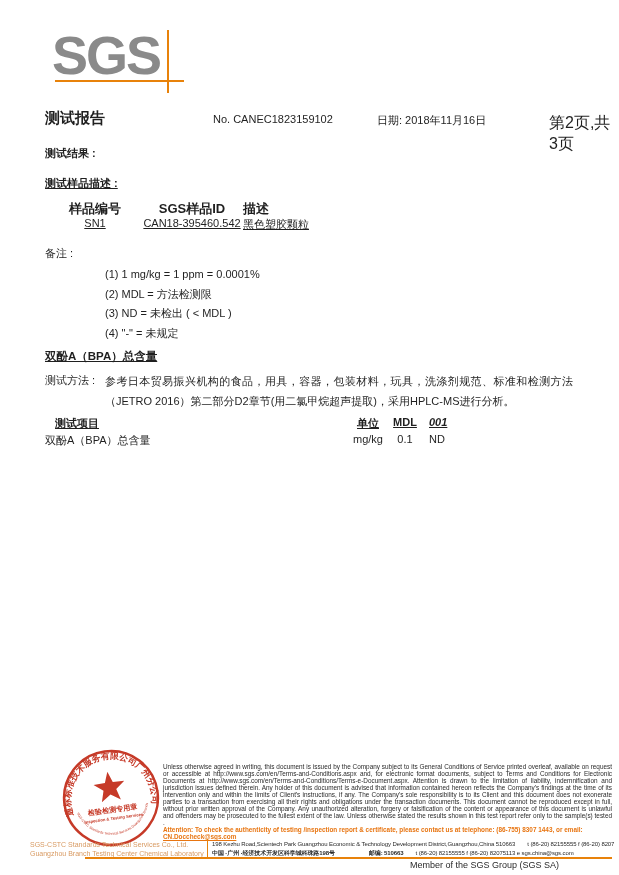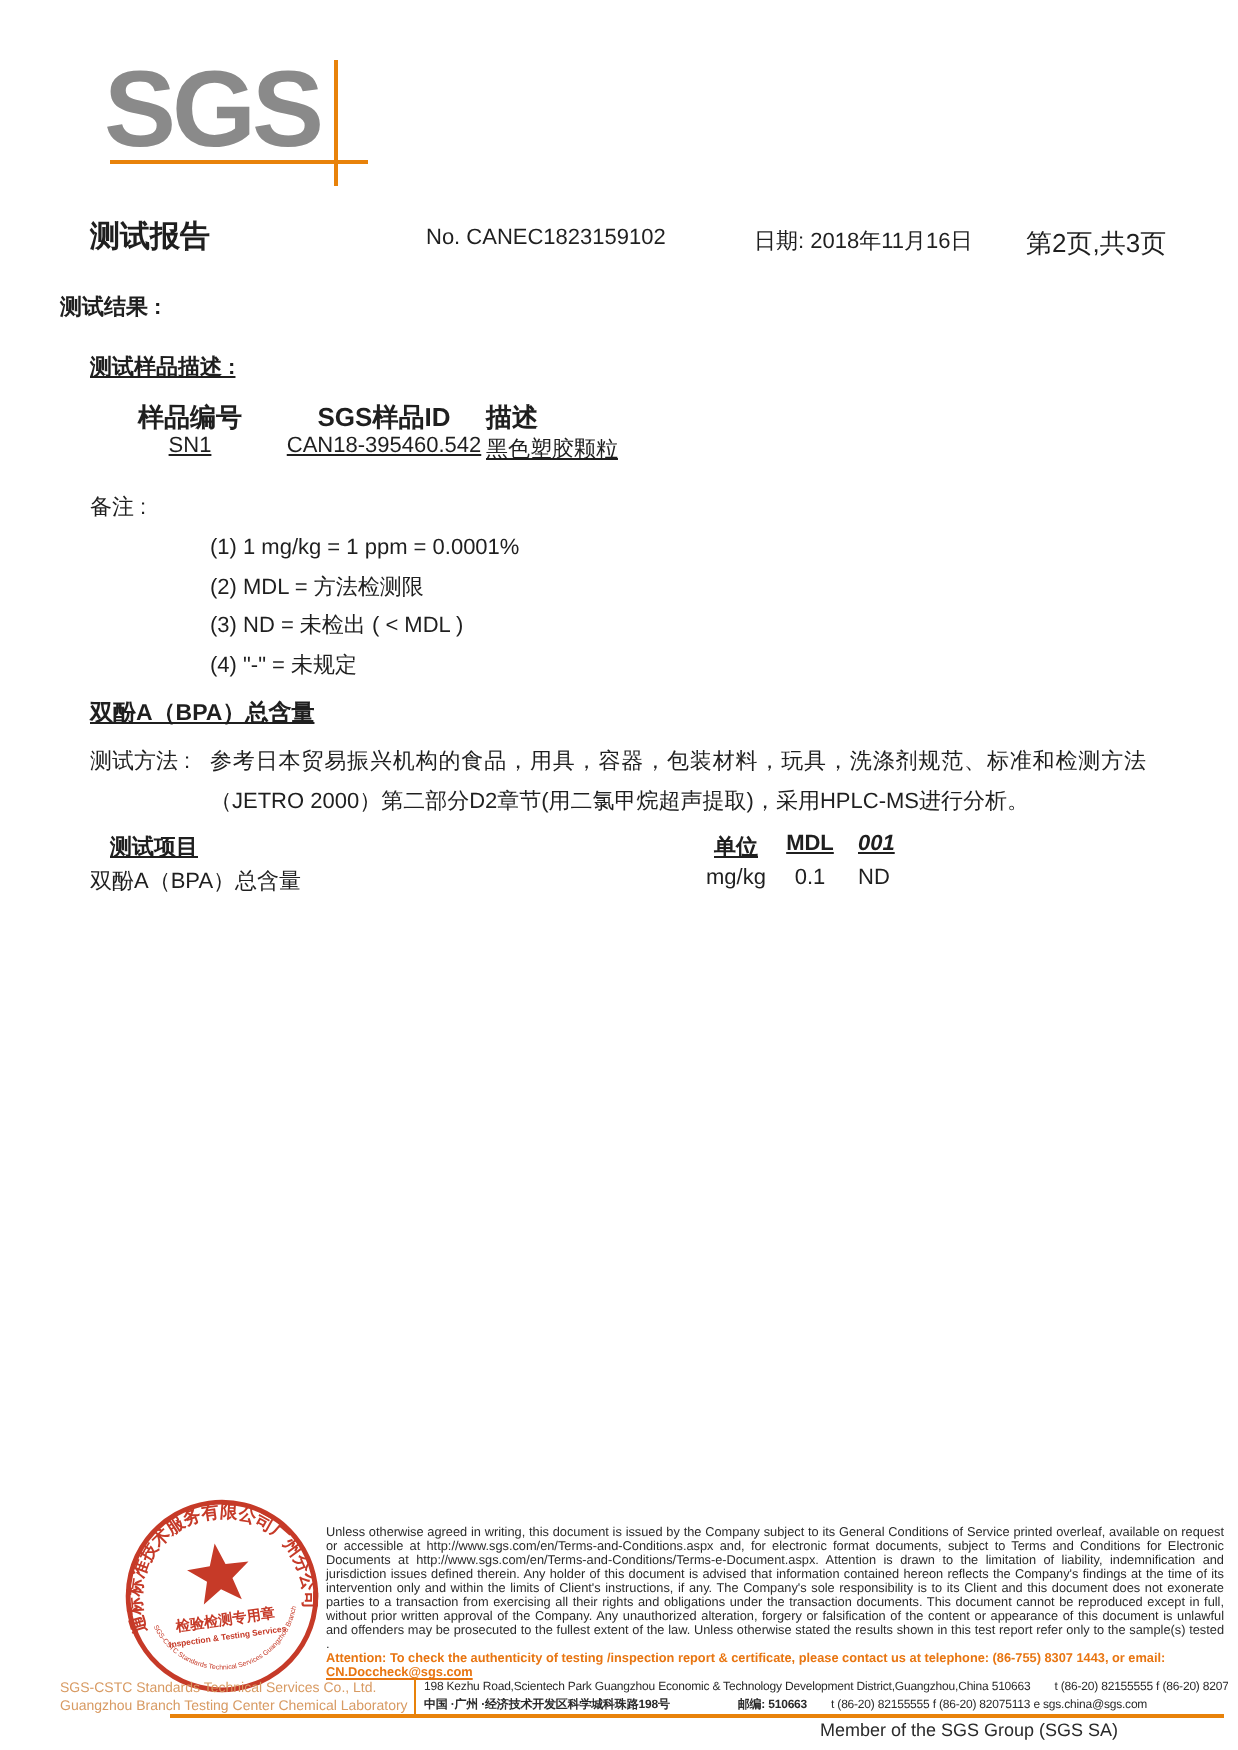--- a/index.html
+++ b/index.html
@@ -12,23 +12,23 @@
   .abs { position:absolute; }
 
   
   .logo-text { left:52px; top:28px; font-size:54px; font-weight:bold; color:#8a8a8a; letter-spacing:-2px; line-height:1; }
   .logo-hline { left:55px; top:80px; width:129px; height:2px; background:#e8820a; }
   .logo-vline { left:167px; top:30px; width:2px; height:63px; background:#e8820a; }
 
   .report-title { left:45px; top:109px; font-size:15px; font-weight:bold; }
   .report-no   { left:213px; top:113px; font-size:11px; }
   .report-date { left:377px; top:113px; font-size:11px; }
-  .report-page { left:513px; top:113px; font-size:13px; }
+  .report-page { left:549px; top:113px; font-size:16px; }
 
-  .results-label { left:30px; top:146px; font-size:11px; font-weight:bold; }
+  .results-label { left:45px; top:146px; font-size:11px; font-weight:bold; }
   .sampledesc-label { left:45px; top:176px; font-size:11px; font-weight:bold; text-decoration:underline; }
 
   
   .s-h { font-size:13px; font-weight:bold; top:200px; }
   .s-v { font-size:11px; top:217px;text-decoration:underline; }
   .s-c1 { left:58px; width:74px; text-align:center; }
   .s-c2 { left:138px; width:108px; text-align:center; }
   .s-c3 { left:243px; }
 
   
@@ -100,21 +100,21 @@
   <div class="abs remarks-label">备注 :</div>
   <div class="abs remarks-list">
     <div>(1) 1 mg/kg = 1 ppm = 0.0001%</div>
     <div>(2) MDL = 方法检测限</div>
     <div>(3) ND = 未检出 ( &lt; MDL )</div>
     <div>(4) "-" = 未规定</div>
   </div>
 
   <div class="abs bpa-title">双酚A（BPA）总含量</div>
   <div class="abs method-label">测试方法 :</div>
-  <div class="abs method-text">参考日本贸易振兴机构的食品，用具，容器，包装材料，玩具，洗涤剂规范、标准和检测方法（JETRO 2000）第二部分D2章节(用二氯甲烷超声提取)，采用HPLC-MS进行分析。</div>
+  <div class="abs method-text">参考日本贸易振兴机构的食品，用具，容器，包装材料，玩具，洗涤剂规范、标准和检测方法（JETRO 2016）第二部分D2章节(用二氯甲烷超声提取)，采用HPLC-MS进行分析。</div>
 
   <div class="abs rt-h rt-item-h">测试项目</div>
   <div class="abs rt-h rt-unit">单位</div>
   <div class="abs rt-h rt-mdl">MDL</div>
   <div class="abs rt-h rt-smp italic">001</div>
   <div class="abs rt-r rt-item-r">双酚A（BPA）总含量</div>
   <div class="abs rt-r rt-unit">mg/kg</div>
   <div class="abs rt-r rt-mdl">0.1</div>
   <div class="abs rt-r rt-smp">ND</div>
 

